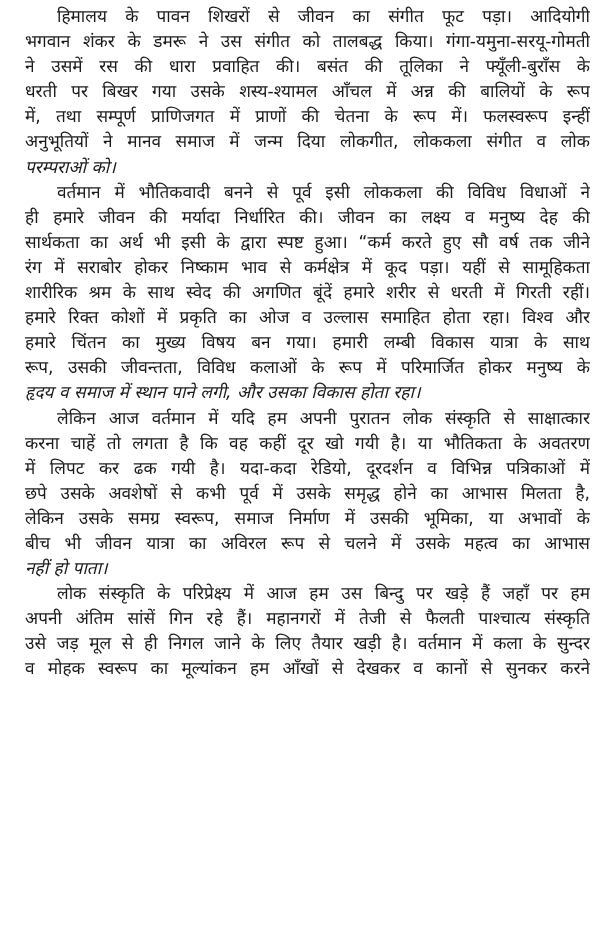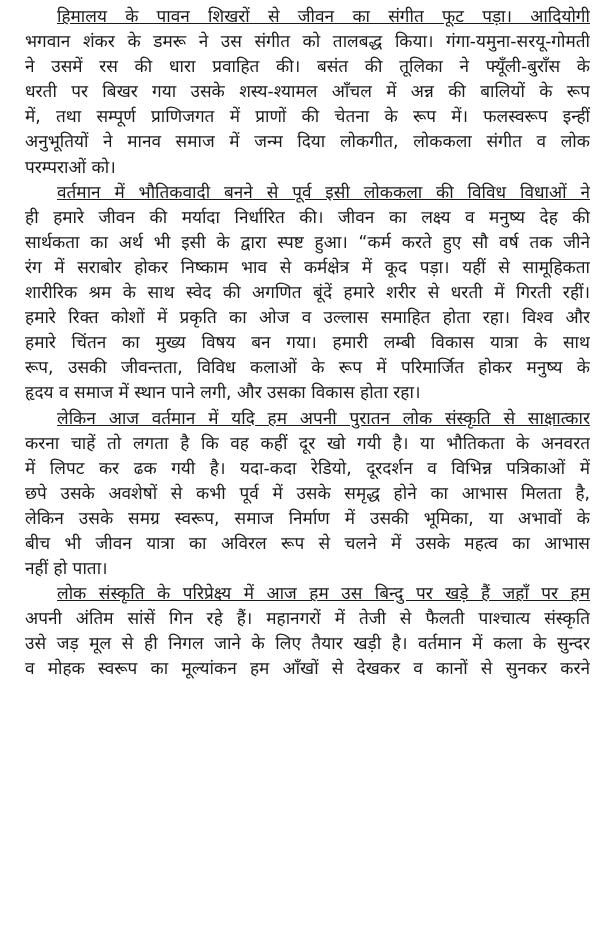--- a/index.html
+++ b/index.html
@@ -25,24 +25,24 @@
     .line {
       height: 25.1px;
       line-height: 25.1px;
       white-space: nowrap;
       text-align: justify;
       text-align-last: justify;
       overflow: hidden;
     }
     .line.indent {
       padding-left: 32px;
-      text-decoration: underline;
     }
     .line.last {
       text-align-last: left;
+      font-style: italic;
     }
   </style>
 </head>
 <body>
 
 <div class="page">
 
   <div class="paragraph">
     <div class="line indent">हिमालय के पावन शिखरों से जीवन का संगीत फूट पड़ा। आदियोगी</div>
     <div class="line">भगवान शंकर के डमरू ने उस संगीत को तालबद्ध किया। गंगा-यमुना-सरयू-गोमती</div>
@@ -60,21 +60,21 @@
     <div class="line">रंग में सराबोर होकर निष्काम भाव से कर्मक्षेत्र में कूद पड़ा। यहीं से सामूहिकता</div>
     <div class="line">शारीरिक श्रम के साथ स्वेद की अगणित बूंदें हमारे शरीर से धरती में गिरती रहीं।</div>
     <div class="line">हमारे रिक्त कोशों में प्रकृति का ओज व उल्लास समाहित होता रहा। विश्व और</div>
     <div class="line">हमारे चिंतन का मुख्य विषय बन गया। हमारी लम्बी विकास यात्रा के साथ</div>
     <div class="line">रूप, उसकी जीवन्तता, विविध कलाओं के रूप में परिमार्जित होकर मनुष्य के</div>
     <div class="line last">हृदय व समाज में स्थान पाने लगी, और उसका विकास होता रहा।</div>
   </div>
 
   <div class="paragraph">
     <div class="line indent">लेकिन आज वर्तमान में यदि हम अपनी पुरातन लोक संस्कृति से साक्षात्कार</div>
-    <div class="line">करना चाहें तो लगता है कि वह कहीं दूर खो गयी है। या भौतिकता के अनवरत</div>
+    <div class="line">करना चाहें तो लगता है कि वह कहीं दूर खो गयी है। या भौतिकता के अवतरण</div>
     <div class="line">में लिपट कर ढक गयी है। यदा-कदा रेडियो, दूरदर्शन व विभिन्न पत्रिकाओं में</div>
     <div class="line">छपे उसके अवशेषों से कभी पूर्व में उसके समृद्ध होने का आभास मिलता है,</div>
     <div class="line">लेकिन उसके समग्र स्वरूप, समाज निर्माण में उसकी भूमिका, या अभावों के</div>
     <div class="line">बीच भी जीवन यात्रा का अविरल रूप से चलने में उसके महत्व का आभास</div>
     <div class="line last">नहीं हो पाता।</div>
   </div>
 
   <div class="paragraph">
     <div class="line indent">लोक संस्कृति के परिप्रेक्ष्य में आज हम उस बिन्दु पर खड़े हैं जहाँ पर हम</div>
     <div class="line">अपनी अंतिम सांसें गिन रहे हैं। महानगरों में तेजी से फैलती पाश्चात्य संस्कृति</div>

